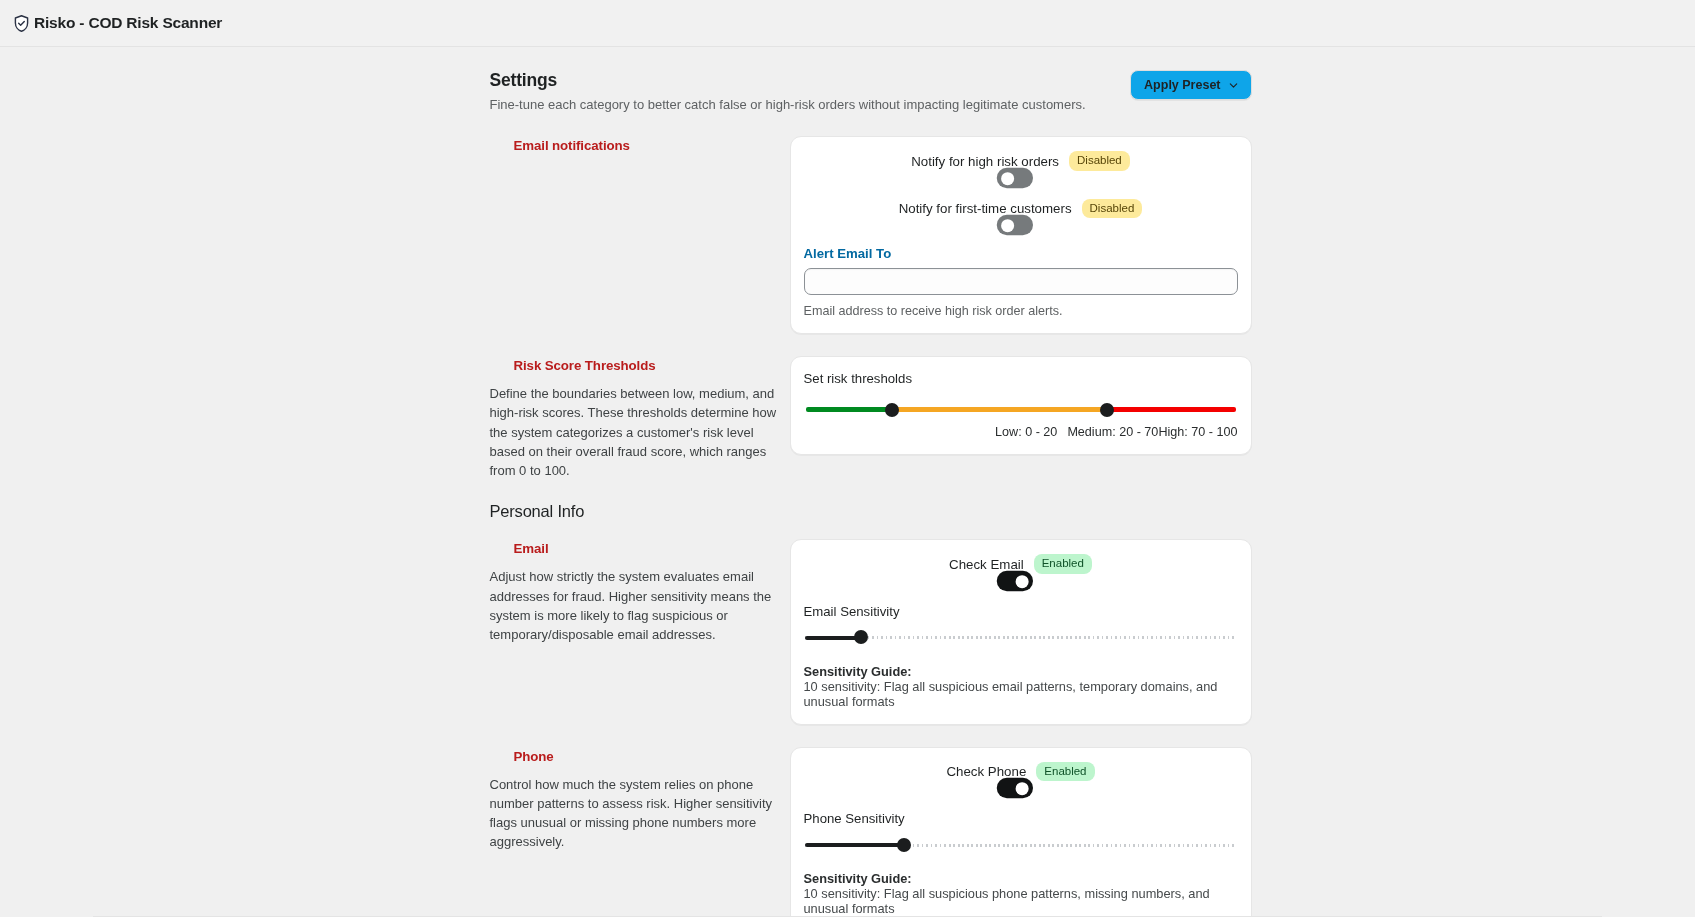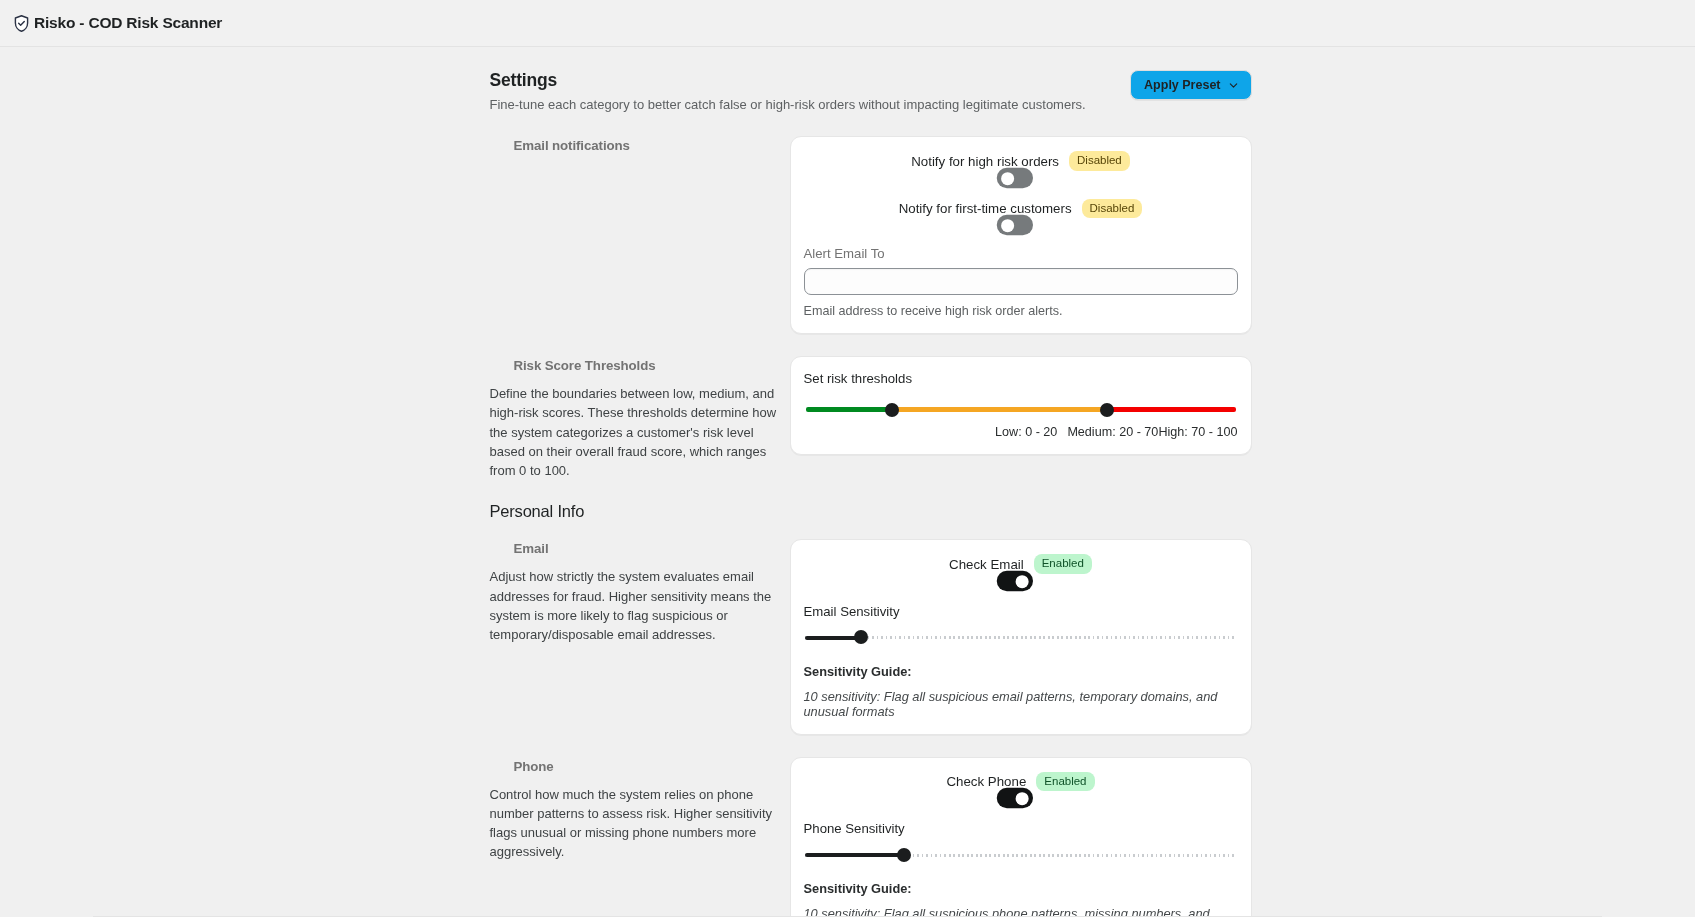--- a/index.html
+++ b/index.html
@@ -94,21 +94,21 @@
     margin-bottom: 22px;
   }
   .section-left {
     width: 288px;
     flex: 0 0 288px;
     padding-top: 2px;
   }
   .section-label {
     font-size: 13.3px;
     font-weight: 700;
-    color: #737373;
+    color: #b91c1c;
     letter-spacing: -0.1px;
     padding-left: 24px;
   }
   .section-desc {
     font-size: 13px;
     color: #3f4345;
     line-height: 1.48;
     margin-top: 11px;
   }
   .card {
@@ -177,23 +177,24 @@
     height: 9px;
     border-radius: 50%;
     background: #fff;
   }
   .switch.off .knob { left: 3px; }
   .switch.on  .knob { right: 3px; }
 
   
   .field-label {
     font-size: 13.2px;
-    color: #737373;
+    color: #0369a1;
     margin-top: 14px;
     margin-bottom: 7px;
+    font-weight: bold;
   }
   .text-input {
     width: 100%;
     height: 27px;
     border: 1px solid #8c9196;
     border-radius: 7px;
     background: #fdfdfd;
     font-size: 13px;
     color: #1f2223;
     padding: 0 9px;
@@ -285,22 +286,20 @@
 
   .guide-title {
     font-size: 12.8px;
     font-weight: 700;
     color: #2a2d2e;
     margin-top: 19px;
   }
   .guide-text {
     font-size: 12.8px;
     color: #45494b;
-    margin-top: 10px;
-    font-style: italic;
   }
 
   .bottom-rule {
     position: absolute;
     left: 93px;
     right: 93px;
     bottom: 0;
     height: 1px;
     background: #e4e4e4;
   }

